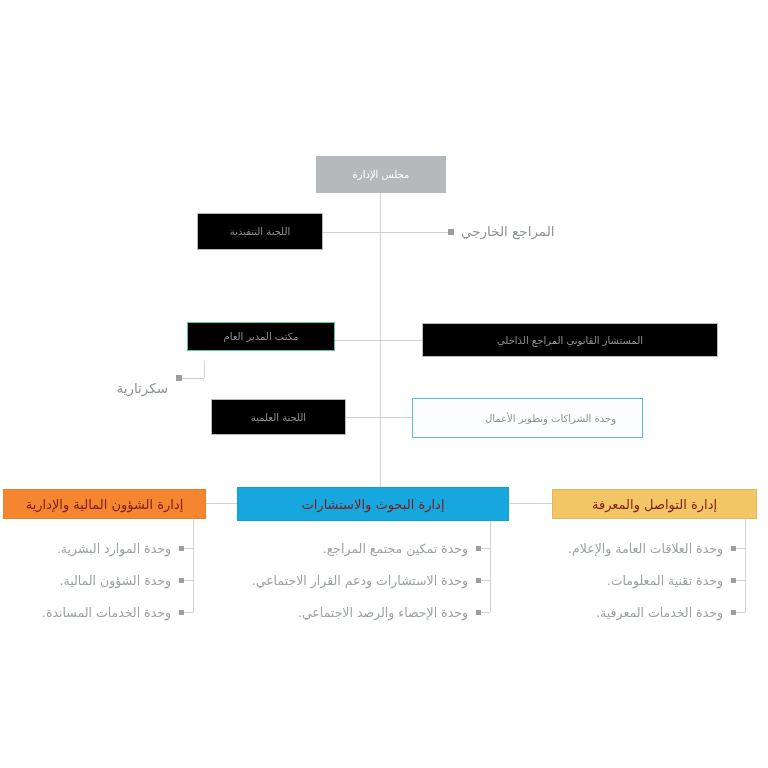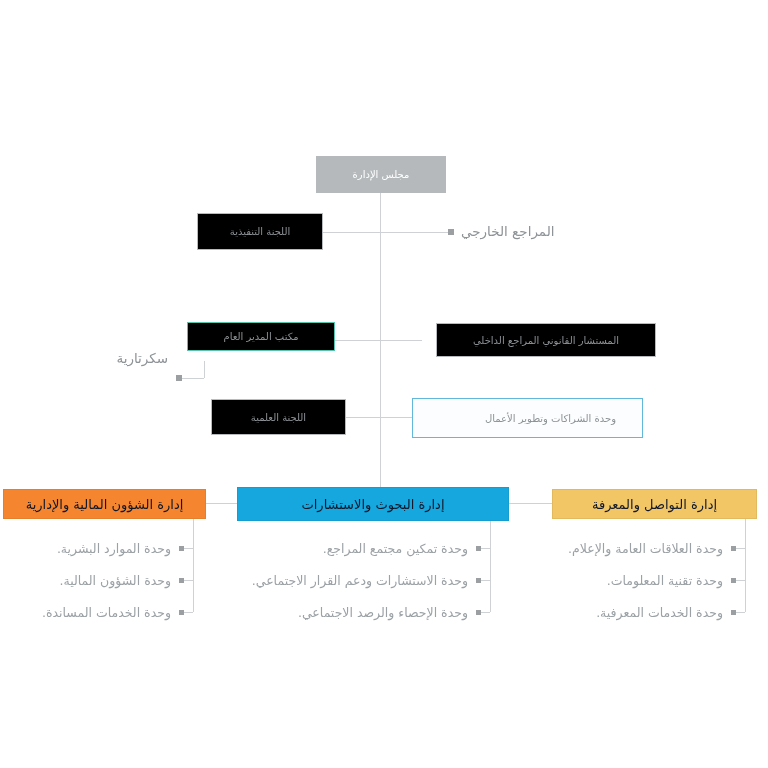--- a/index.html
+++ b/index.html
@@ -11,21 +11,21 @@
   .hline{height:1px;}
   .vline{width:1px;}
   .box{
     position:absolute;display:flex;align-items:center;justify-content:center;
     box-sizing:border-box;font-size:10px;white-space:nowrap;
   }
   .filled{color:#ffffff;}
   .outlined{background:#000000;border:1px solid #b7bbbd;color:#8d9296;}
   .teal-border{border:1.5px solid #55c5ab;}
   .blue-border{border:1px solid #61b8db;background:#fbfdfe;padding-left:46px;}
-  .dept{color:#0f172a;font-size:13px;border:1px solid rgba(0,0,0,0.06);}
+  .dept{color:#7f1d1d;font-size:13px;border:1px solid rgba(0,0,0,0.06);}
   .floating-label{
     position:absolute;color:#8d9296;font-size:13.5px;white-space:nowrap;
   }
   .sq{position:absolute;width:6px;height:6px;background:#9b9fa2;}
   .unit-col{position:absolute;display:flex;flex-direction:column;}
   .unit-row{height:32px;display:flex;align-items:center;justify-content:flex-end;}
   .unit-label{color:#9ba1a5;font-size:12.5px;white-space:nowrap;direction:rtl;}
   .unit-bullet{width:5px;height:5px;background:#9b9fa2;margin-left:8px;flex:0 0 auto;}
   .unit-stub{width:9px;height:1px;background:#cfd2d4;flex:0 0 auto;}
 </style>
@@ -49,24 +49,24 @@
   <div class="box filled" style="left: 316px; top: 156px; width: 130px; height: 37px; background-color: rgb(181, 185, 188);" dir="rtl">مجلس الإدارة</div>
 
   <div class="box outlined" style="left:197px;top:213px;width:126px;height:37px;" dir="rtl">اللجنة التنفيذية</div>
 
   <div class="sq" style="left:448px;top:229px;"></div>
   <div class="floating-label" style="left:461px;top:223px;" dir="rtl">المراجع الخارجي</div>
 
 
   <div class="box outlined teal-border" style="left:187px;top:322px;width:148px;height:29px;" dir="rtl">مكتب المدير العام</div>
 
-  <div class="box outlined" style="left:436px;top:323px;width:220px;height:34px;" dir="rtl">المستشار القانوني المراجع الداخلي</div>
+  <div class="box outlined" style="left:422px;top:323px;width:296px;height:34px;" dir="rtl">المستشار القانوني المراجع الداخلي</div>
 
   <div class="sq" style="left:176px;top:375px;"></div>
-  <div class="floating-label" style="right:600px;top:350px;" dir="rtl">سكرتارية</div>
+  <div class="floating-label" style="right:600px;top:380px;" dir="rtl">سكرتارية</div>
 
   <div class="box outlined" style="left:211px;top:399px;width:135px;height:36px;" dir="rtl">اللجنة العلمية</div>
 
   <div class="box outlined blue-border" style="left:412px;top:398px;width:231px;height:40px;" dir="rtl">وحدة الشراكات وتطوير الأعمال</div>
 
   <div class="box dept" style="left: 3px; top: 489px; width: 203px; height: 30px; background-color: rgb(245, 134, 47);" dir="rtl">إدارة الشؤون المالية والإدارية</div>
 
   <div class="box dept" style="left: 237px; top: 487px; width: 272px; height: 34px; background-color: rgb(21, 167, 222);" dir="rtl">إدارة البحوث والاستشارات</div>
 
   <div class="box dept" style="left: 552px; top: 489px; width: 205px; height: 30px; background-color: rgb(242, 197, 101);" dir="rtl">إدارة التواصل والمعرفة</div>

